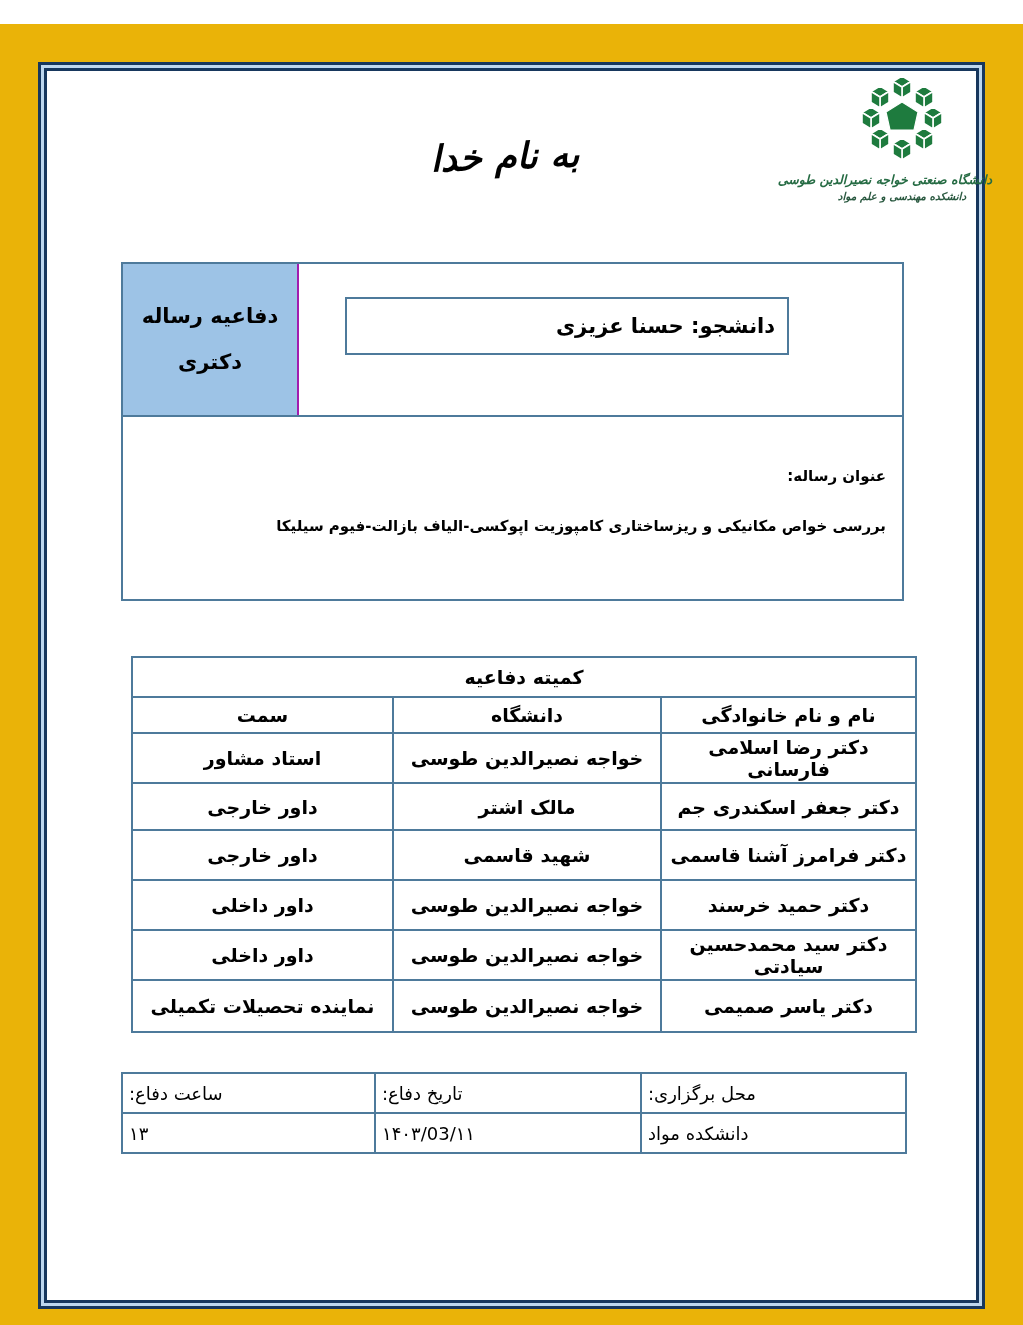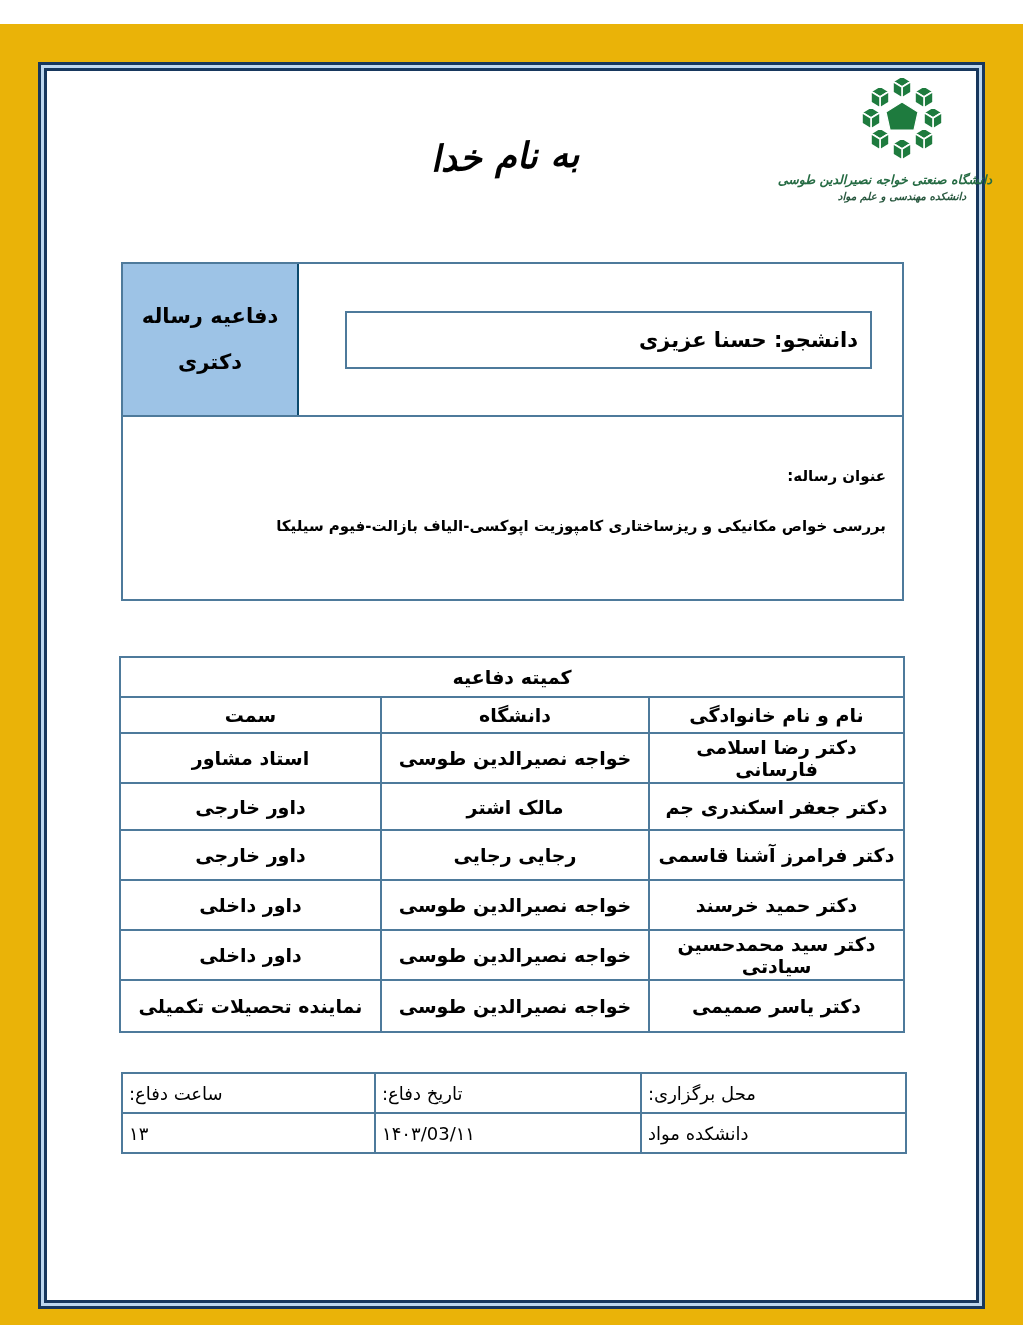--- a/index.html
+++ b/index.html
@@ -41,45 +41,45 @@
     transform: rotate(-2deg);
   }
 
   
   .section-top {
     position: absolute; left: 121px; top: 238px; width: 783px; height: 155px;
     border: 2px solid #4e7a9b; display: flex;
   }
   .badge-cell {
     width: 176px; flex: 0 0 176px; background: #9dc3e6;
-    border-left: none; border-right: 2px solid #0c4a6e;
+    border-left: none; border-right: 2px solid #a21caf;
     display: flex; align-items: center; justify-content: center;
     text-align: center; direction: rtl;
     font-size: 21px; font-weight: bold; line-height: 2.15;
     padding: 16px 18px;
   }
   .student-area { position: relative; flex: 1; }
   .student-box {
-    position: absolute; left: 46px; top: 47px; width: 527px; height: 58px;
+    position: absolute; left: 46px; top: 33px; width: 444px; height: 58px;
     border: 2px solid #4e7a9b; direction: rtl;
     font-size: 21px; font-weight: bold;
     line-height: 54px; padding-right: 12px;
   }
 
   
   .section-title {
     position: absolute; left: 121px; top: 393px; width: 783px; height: 184px;
     border: 2px solid #4e7a9b; border-top: none;
     direction: rtl; padding: 50px 16px 0 16px;
   }
   .thesis-label { font-size: 15px; font-weight: bold; }
   .thesis-title { margin-top: 32px; font-size: 15px; font-weight: bold; white-space: nowrap; }
 
   
-  .committee-wrap { position: absolute; left: 119px; top: 632px; width: 629px; }
+  .committee-wrap { position: absolute; left: 131px; top: 632px; width: 629px; }
   table { border-collapse: collapse; width: 100%; table-layout: fixed; direction: rtl; }
   .committee-wrap td {
     border: 2px solid #4e7a9b; text-align: center; vertical-align: middle;
     font-size: 19px; font-weight: bold; padding: 2px 6px;
   }
   .committee-wrap .col-name { width: 255px; }
   .committee-wrap .col-univ { width: 268px; }
   .committee-wrap .col-role { width: 261px; }
   .row-tbl-title td { height: 40px; }
   .row-head td { height: 36px; }
@@ -168,21 +168,21 @@
           <td>خواجه نصیرالدین طوسی</td>
           <td>استاد مشاور</td>
         </tr>
         <tr class="row-m2">
           <td>دکتر جعفر اسکندری جم</td>
           <td>مالک اشتر</td>
           <td>داور خارجی</td>
         </tr>
         <tr class="row-m3">
           <td>دکتر فرامرز آشنا قاسمی</td>
-          <td>رجایی رجایی</td>
+          <td>شهید قاسمی</td>
           <td>داور خارجی</td>
         </tr>
         <tr class="row-m4">
           <td>دکتر حمید خرسند</td>
           <td>خواجه نصیرالدین طوسی</td>
           <td>داور داخلی</td>
         </tr>
         <tr class="row-m5">
           <td>دکتر سید محمدحسین سیادتی</td>
           <td>خواجه نصیرالدین طوسی</td>

